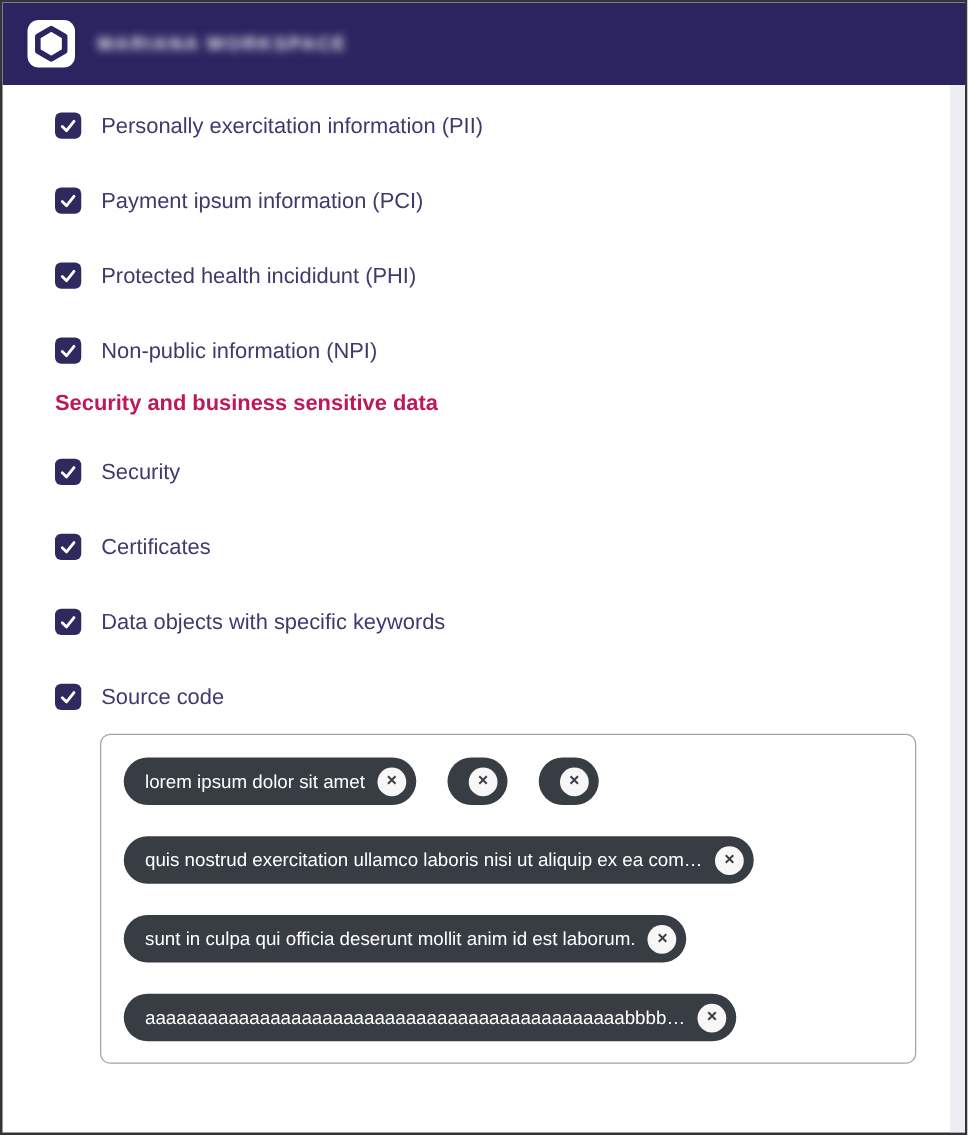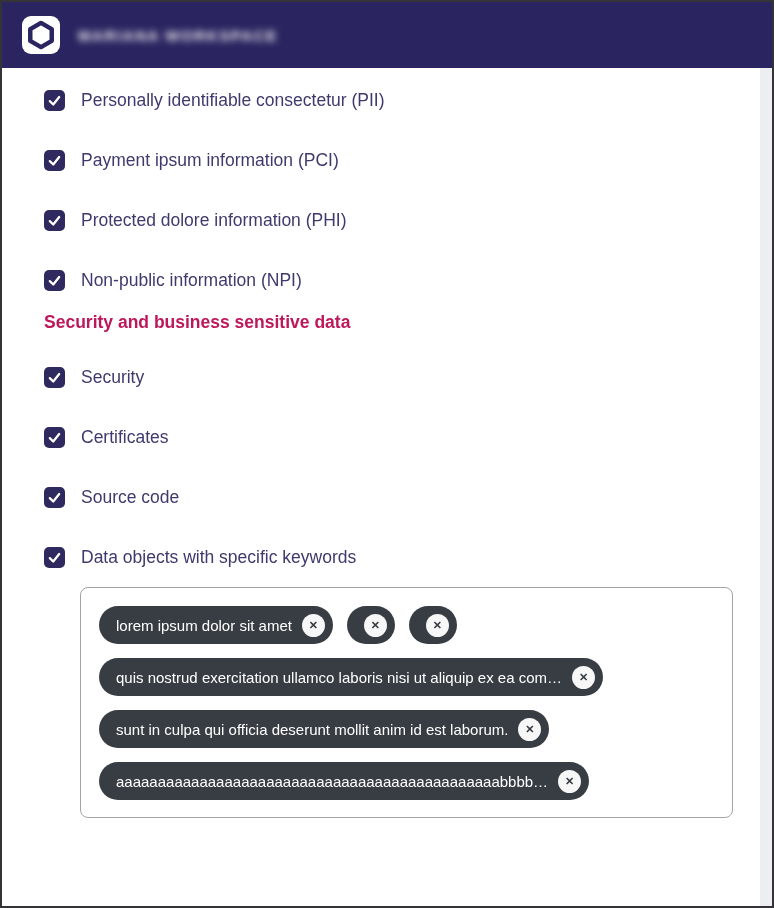--- a/index.html
+++ b/index.html
@@ -58,21 +58,21 @@
   .section-heading{
     color:#be185d;font-size:17.5px;font-weight:bold;
     margin:20px 0 33px 0;line-height:22px;
   }
   
   .keywords-box{
     margin:19px 0 0 36px;
     width:653px;
     border:1px solid #a3a3a8;border-radius:8px;
     padding:18px 18px 17px 18px;
-    display:flex;flex-wrap:wrap;gap:14px;
+    display:flex;flex-wrap:wrap;gap:25px;
     align-content:flex-start;
   }
   .tag-pill{
     display:inline-flex;align-items:center;gap:10px;
     background:#383d43;color:#fff;
     border-radius:19px;
     height:38px;
     padding:0 8px 0 17px;
     font-size:15px;
     max-width:100%;
@@ -108,37 +108,37 @@
 
   <div class="content">
 
     <div class="group">
       <div class="checkbox-row">
         <span class="checkbox">
           <svg width="15" height="15" viewBox="0 0 24 24">
               <polyline points="4.5,13 10,18.5 19.5,6.5" fill="none" stroke="#fff" stroke-width="3.6" stroke-linecap="round" stroke-linejoin="round"></polyline>
             </svg>
         </span>
-        <span class="checkbox-label">Personally identifiable consectetur (PII)</span>
+        <span class="checkbox-label">Personally exercitation information (PII)</span>
       </div>
       <div class="checkbox-row">
         <span class="checkbox">
           <svg width="15" height="15" viewBox="0 0 24 24">
               <polyline points="4.5,13 10,18.5 19.5,6.5" fill="none" stroke="#fff" stroke-width="3.6" stroke-linecap="round" stroke-linejoin="round"></polyline>
             </svg>
         </span>
         <span class="checkbox-label">Payment ipsum information (PCI)</span>
       </div>
       <div class="checkbox-row">
         <span class="checkbox">
           <svg width="15" height="15" viewBox="0 0 24 24">
               <polyline points="4.5,13 10,18.5 19.5,6.5" fill="none" stroke="#fff" stroke-width="3.6" stroke-linecap="round" stroke-linejoin="round"></polyline>
             </svg>
         </span>
-        <span class="checkbox-label">Protected dolore information (PHI)</span>
+        <span class="checkbox-label">Protected health incididunt (PHI)</span>
       </div>
       <div class="checkbox-row">
         <span class="checkbox">
           <svg width="15" height="15" viewBox="0 0 24 24">
               <polyline points="4.5,13 10,18.5 19.5,6.5" fill="none" stroke="#fff" stroke-width="3.6" stroke-linecap="round" stroke-linejoin="round"></polyline>
             </svg>
         </span>
         <span class="checkbox-label">Non-public information (NPI)</span>
       </div>
     </div>
@@ -161,29 +161,29 @@
             </svg>
         </span>
         <span class="checkbox-label">Certificates</span>
       </div>
       <div class="checkbox-row">
         <span class="checkbox">
           <svg width="15" height="15" viewBox="0 0 24 24">
               <polyline points="4.5,13 10,18.5 19.5,6.5" fill="none" stroke="#fff" stroke-width="3.6" stroke-linecap="round" stroke-linejoin="round"></polyline>
             </svg>
         </span>
+        <span class="checkbox-label">Data objects with specific keywords</span>
+      </div>
+      <div class="checkbox-row">
+        <span class="checkbox">
+          <svg width="15" height="15" viewBox="0 0 24 24">
+              <polyline points="4.5,13 10,18.5 19.5,6.5" fill="none" stroke="#fff" stroke-width="3.6" stroke-linecap="round" stroke-linejoin="round"></polyline>
+            </svg>
+        </span>
         <span class="checkbox-label">Source code</span>
-      </div>
-      <div class="checkbox-row">
-        <span class="checkbox">
-          <svg width="15" height="15" viewBox="0 0 24 24">
-              <polyline points="4.5,13 10,18.5 19.5,6.5" fill="none" stroke="#fff" stroke-width="3.6" stroke-linecap="round" stroke-linejoin="round"></polyline>
-            </svg>
-        </span>
-        <span class="checkbox-label">Data objects with specific keywords</span>
       </div>
     </div>
 
     <div class="keywords-box">
 
       <span class="tag-pill">
         <span class="tag-text">lorem ipsum dolor sit amet</span>
         <span class="tag-remove">✕</span>
       </span>
 

